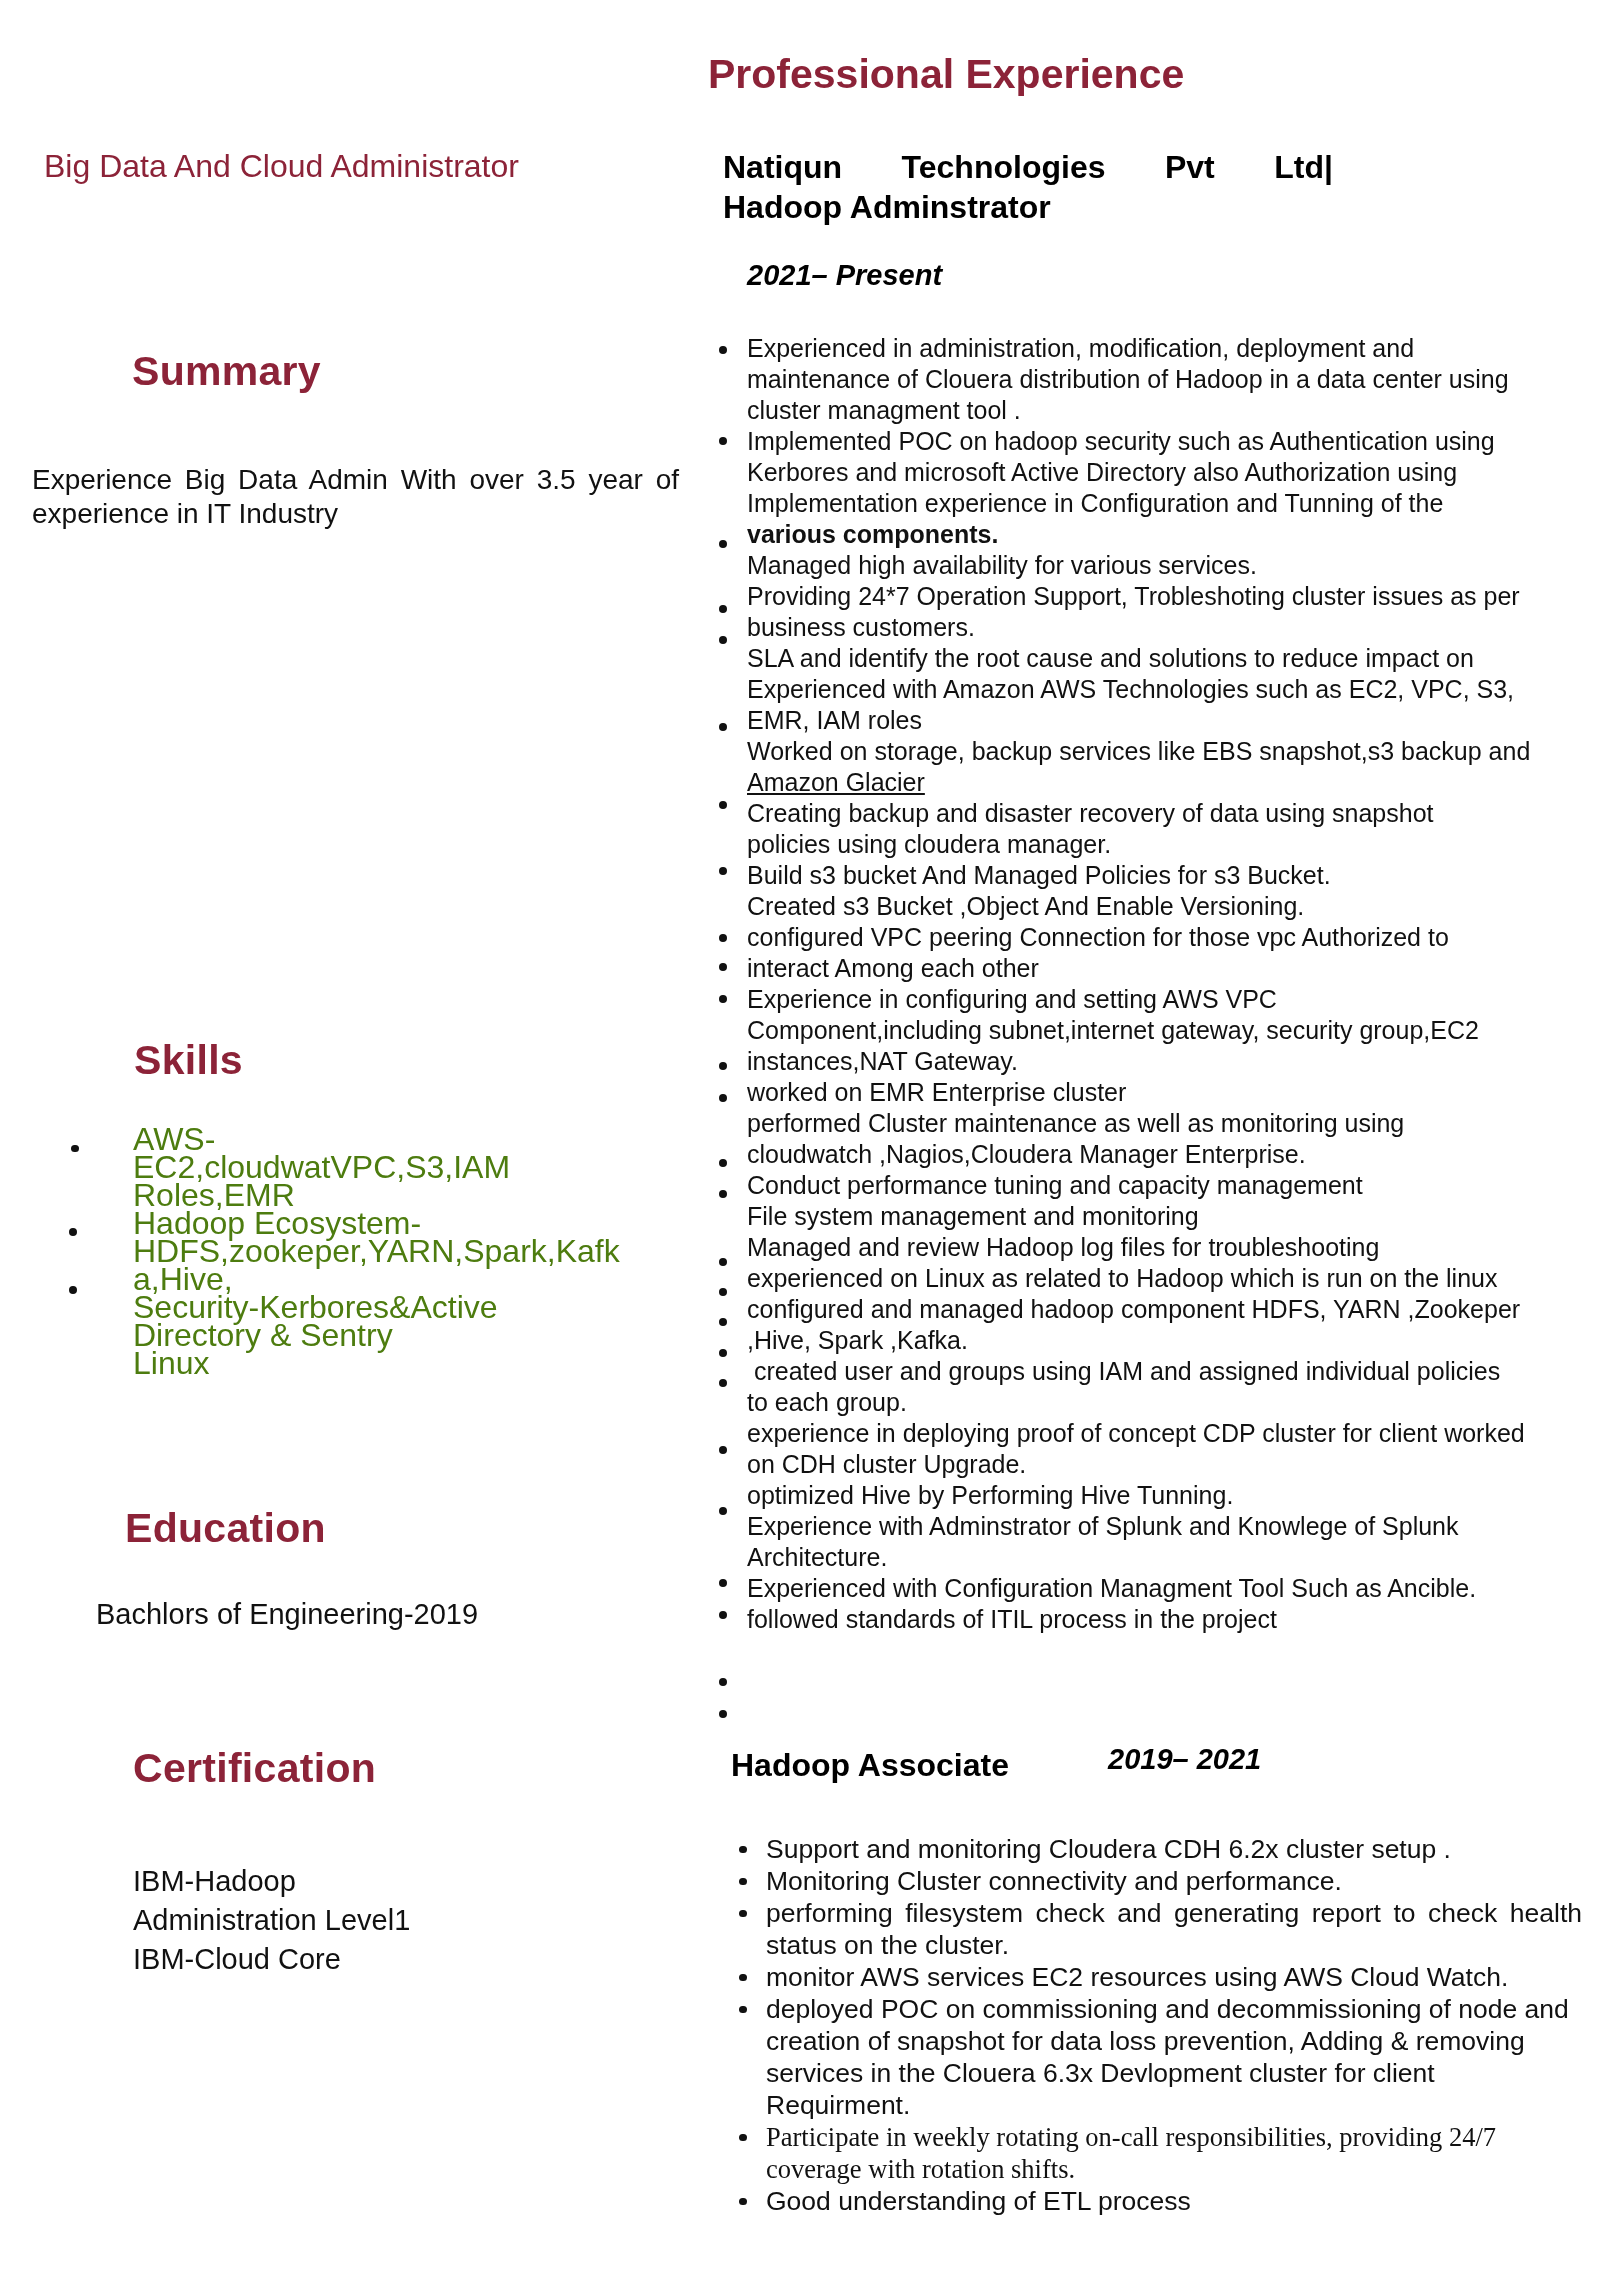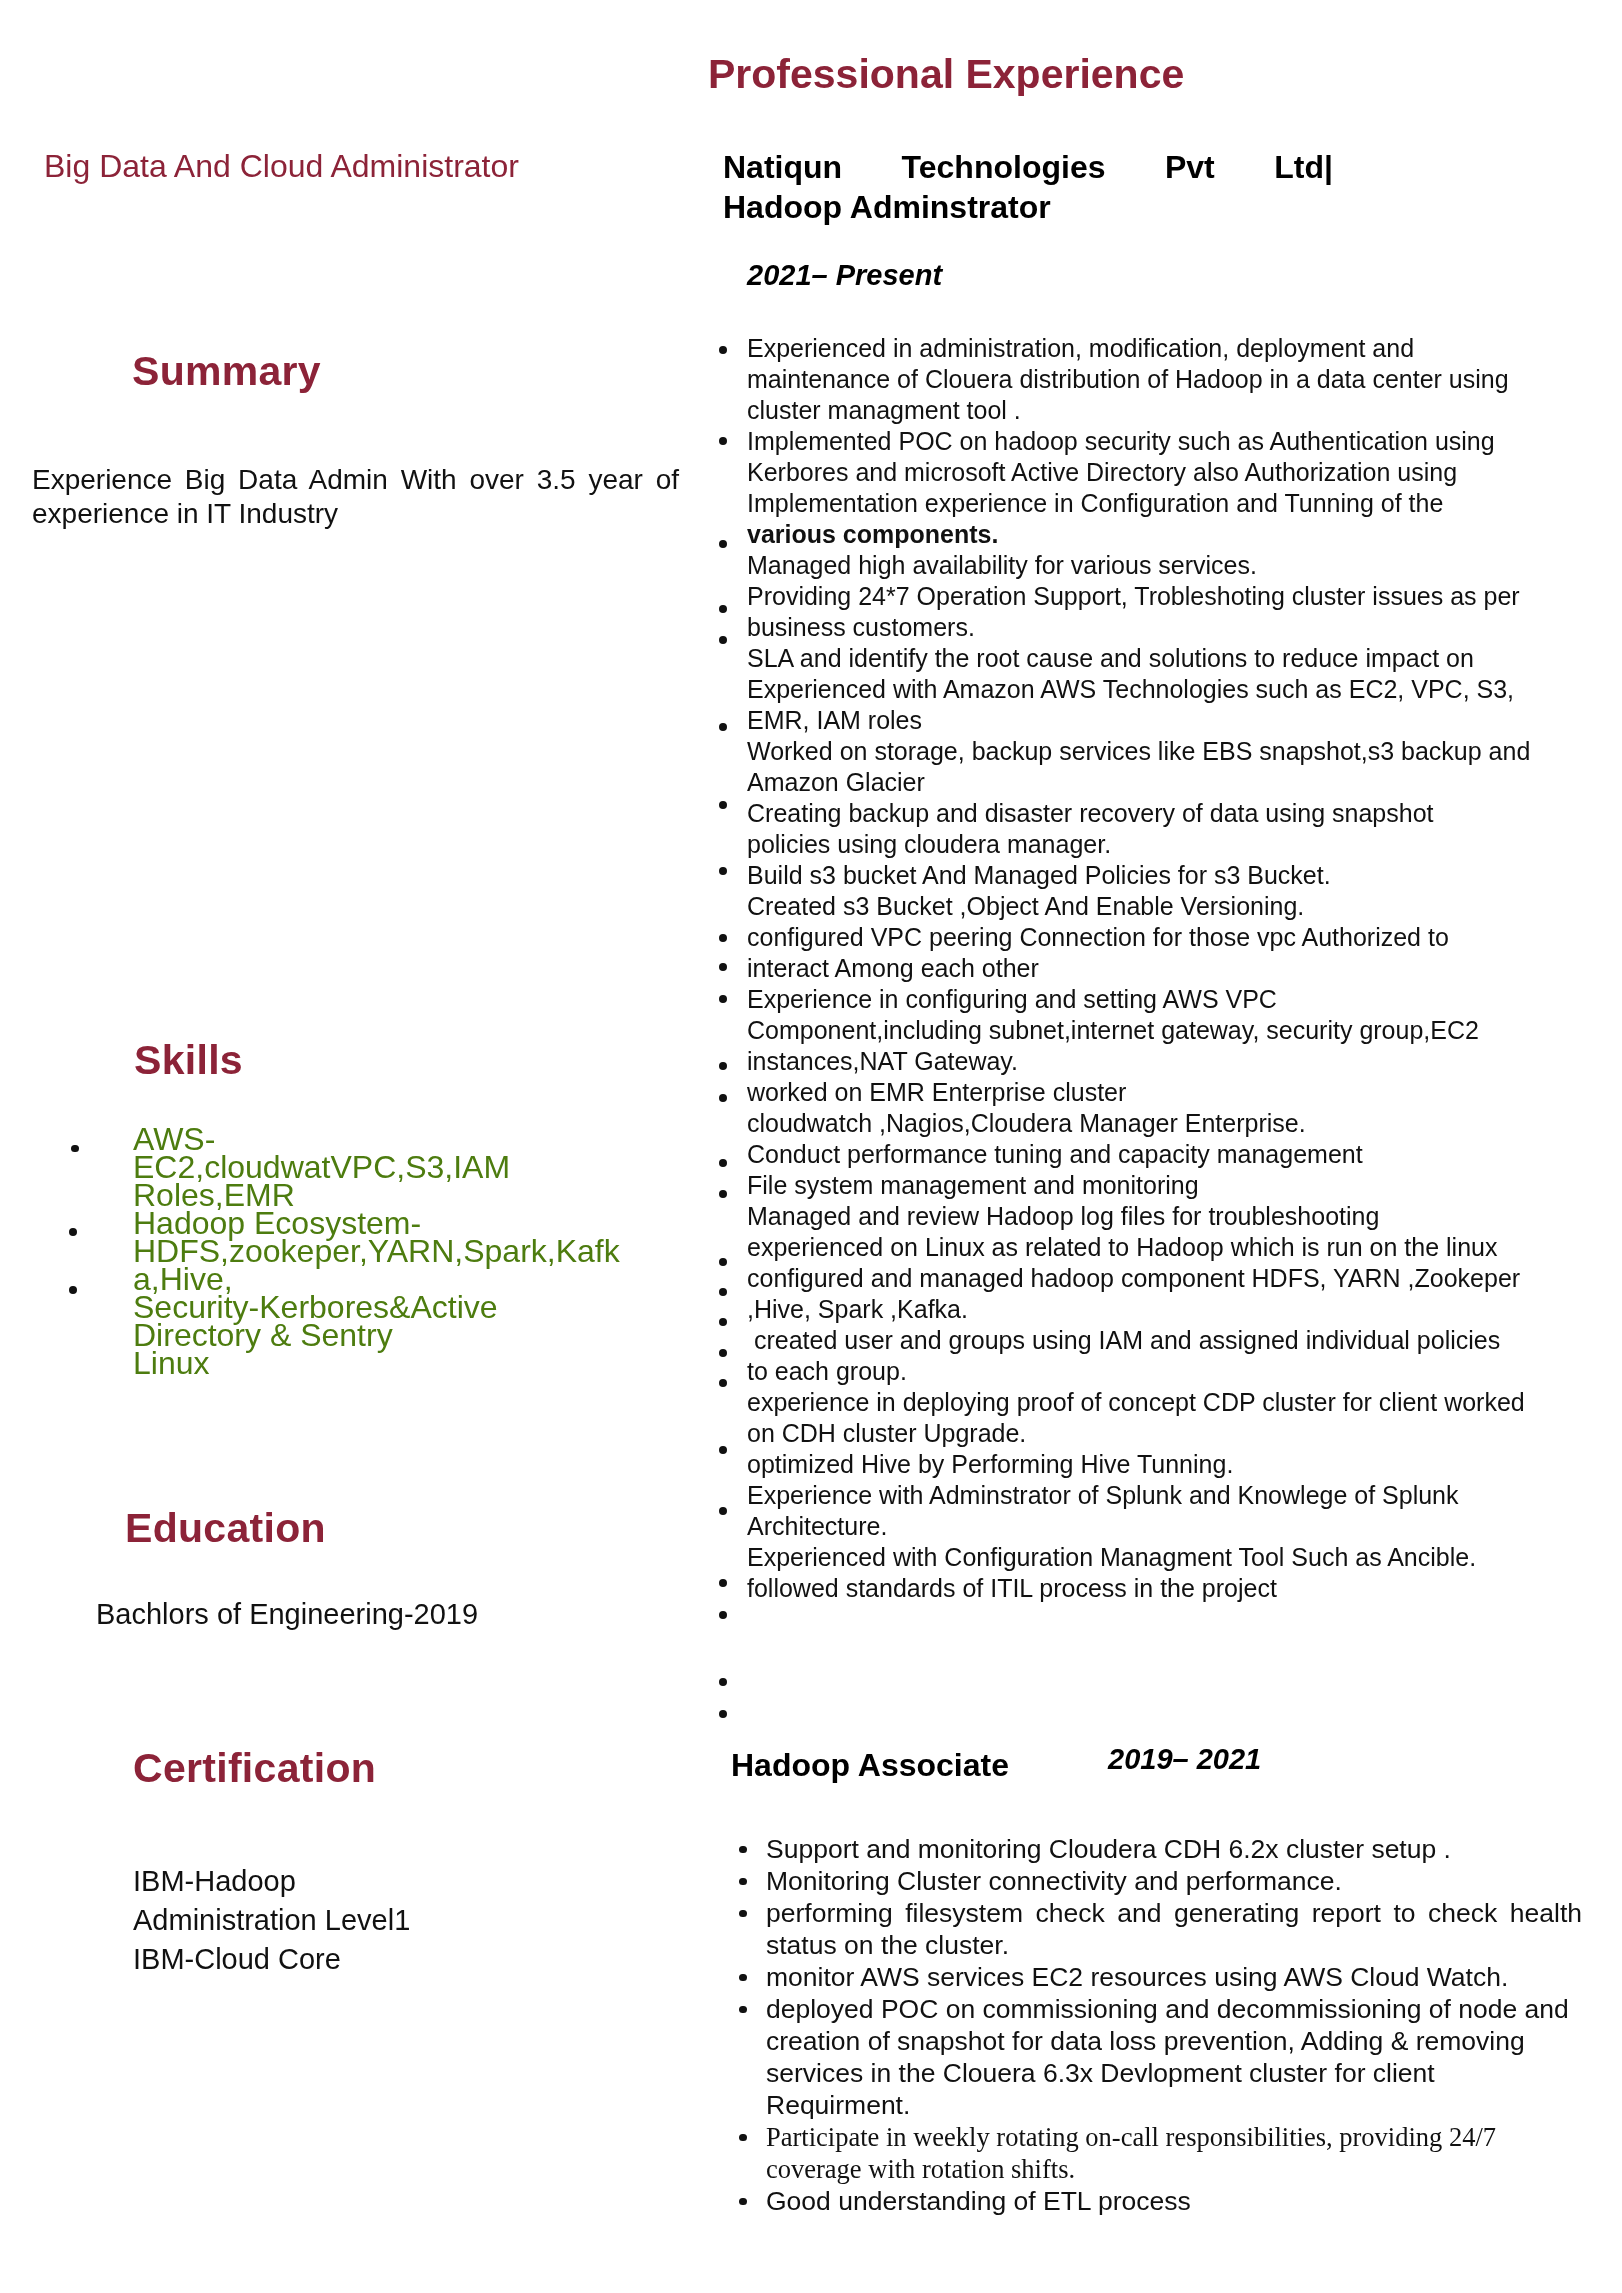--- a/index.html
+++ b/index.html
@@ -79,31 +79,32 @@
       <li style="white-space: pre;">Kerbores and microsoft Active Directory also Authorization using</li>
       <li style="white-space: pre;">Implementation experience in Configuration and Tunning of the</li>
       <li style="white-space: pre; font-weight: bold;">various components.</li>
       <li style="white-space: pre;">Managed high availability for various services.</li>
       <li style="white-space: pre;">Providing 24*7 Operation Support, Trobleshoting cluster issues as per</li>
       <li style="white-space: pre;">business customers.</li>
       <li style="white-space: pre;">SLA and identify the root cause and solutions to reduce impact on</li>
       <li style="white-space: pre;">Experienced with Amazon AWS Technologies such as EC2, VPC, S3,</li>
       <li style="white-space: pre;">EMR, IAM roles</li>
       <li style="white-space: pre;">Worked on storage, backup services like EBS snapshot,s3 backup and</li>
-      <li style="white-space: pre;">Amazon Glacier</li>
+      <li style="white-space: pre; text-decoration: underline;">Amazon Glacier</li>
       <li style="white-space: pre;">Creating backup and disaster recovery of data using snapshot</li>
       <li style="white-space: pre;">policies using cloudera manager.</li>
       <li style="white-space: pre;">Build s3 bucket And Managed Policies for s3 Bucket.</li>
       <li style="white-space: pre;">Created s3 Bucket ,Object And Enable Versioning.</li>
       <li style="white-space: pre;">configured VPC peering Connection for those vpc Authorized to</li>
       <li style="white-space: pre;">interact Among each other</li>
       <li style="white-space: pre;">Experience in configuring and setting AWS VPC</li>
       <li style="white-space: pre;">Component,including subnet,internet gateway, security group,EC2</li>
       <li style="white-space: pre;">instances,NAT Gateway.</li>
       <li style="white-space: pre;">worked on EMR Enterprise cluster</li>
+      <li style="white-space: pre;">performed Cluster maintenance as well as monitoring using</li>
       <li style="white-space: pre;">cloudwatch ,Nagios,Cloudera Manager Enterprise.</li>
       <li style="white-space: pre;">Conduct performance tuning and capacity management</li>
       <li style="white-space: pre;">File system management and monitoring</li>
       <li style="white-space: pre;">Managed and review Hadoop log files for troubleshooting</li>
       <li style="white-space: pre;">experienced on Linux as related to Hadoop which is run on the linux</li>
       <li style="white-space: pre;">configured and managed hadoop component HDFS, YARN ,Zookeper</li>
       <li style="white-space: pre;">,Hive, Spark ,Kafka.</li>
       <li style="white-space: pre;"> created user and groups using IAM and assigned individual policies</li>
       <li style="white-space: pre;">to each group.</li>
       <li style="white-space: pre;">experience in deploying proof of concept CDP cluster for client worked</li>

